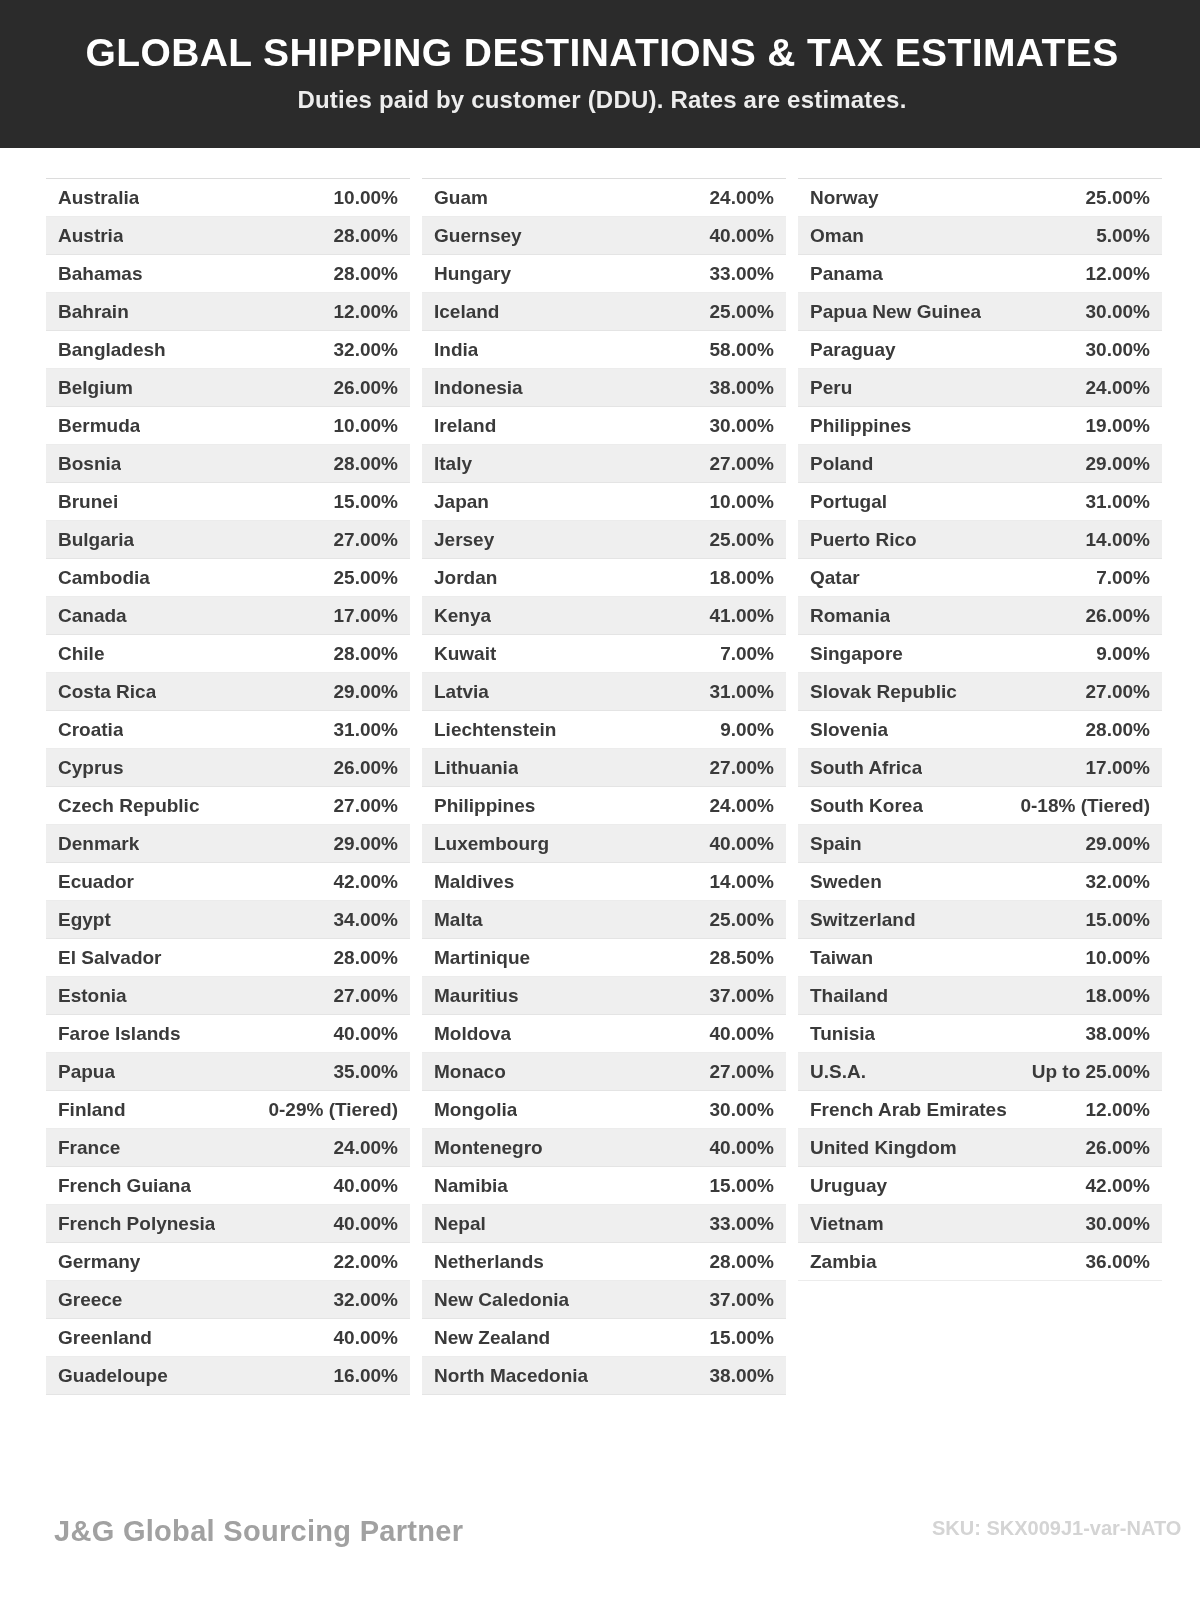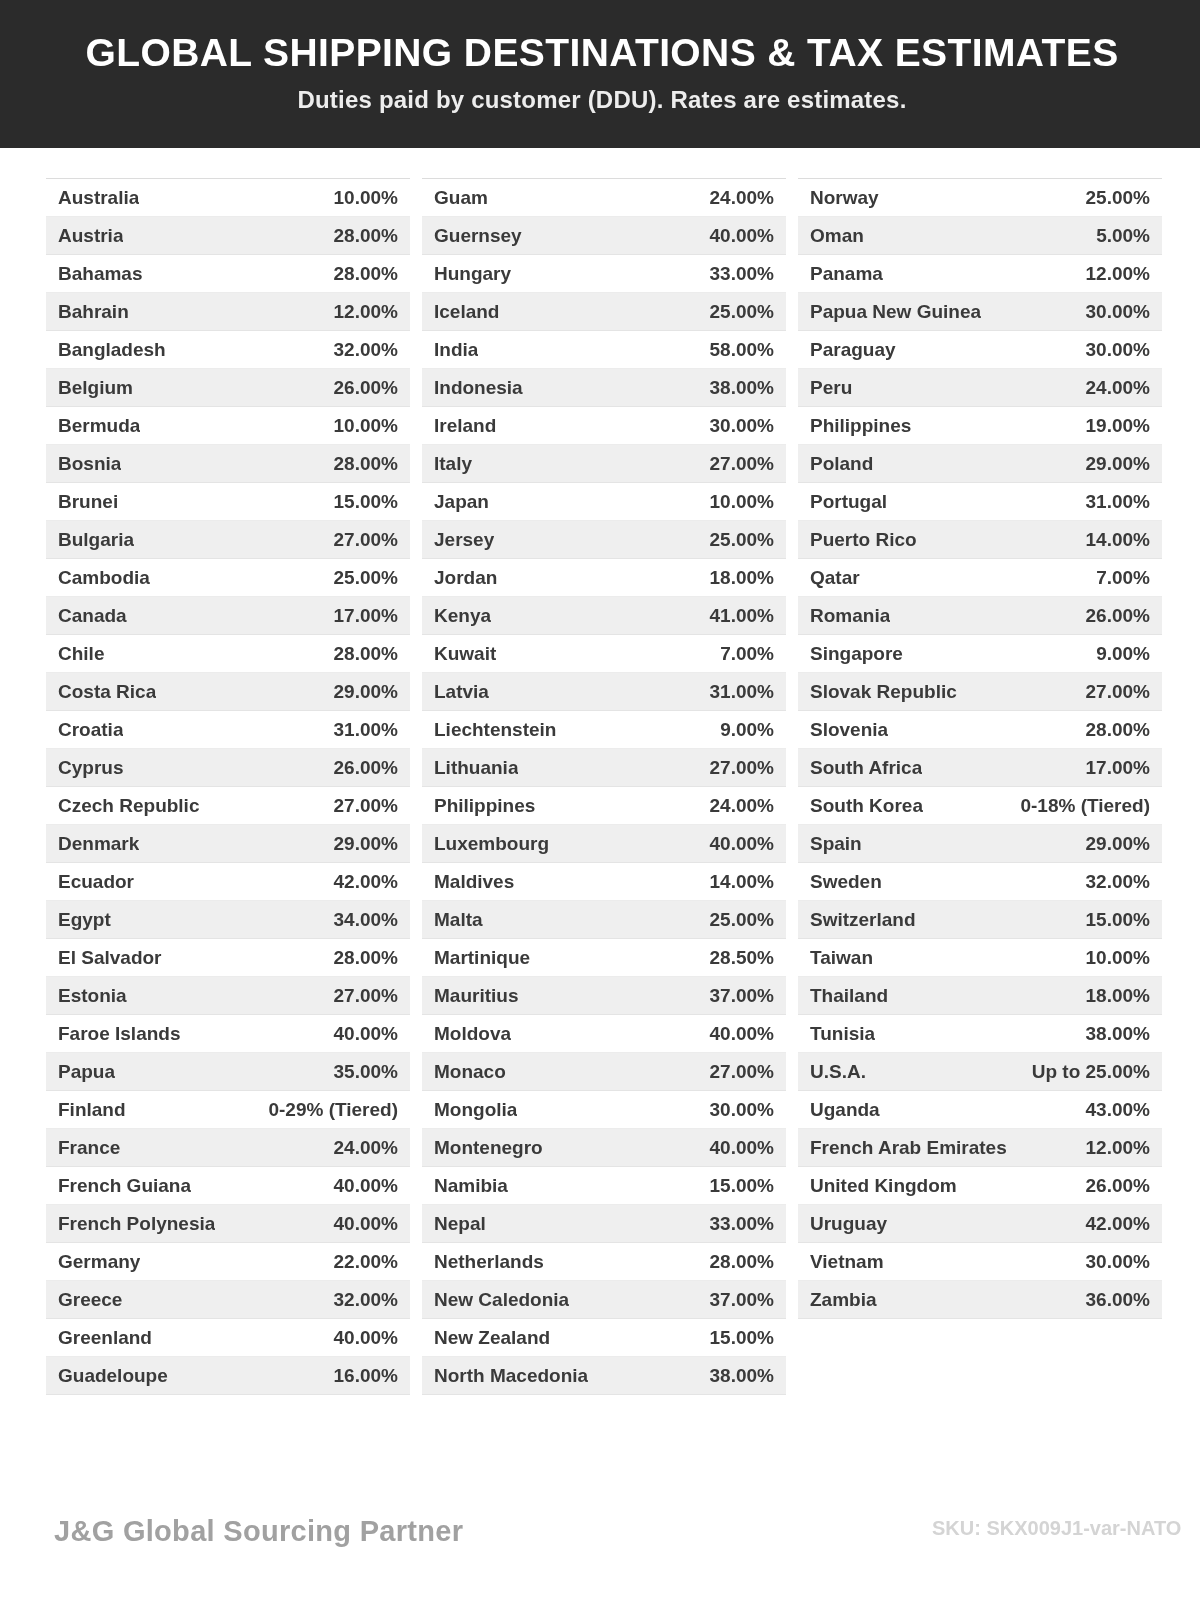--- a/index.html
+++ b/index.html
@@ -451,24 +451,20 @@
         </div>
         <div class="row">
           <span class="country">Tunisia</span>
           <span class="rate">38.00%</span>
         </div>
         <div class="row">
           <span class="country">U.S.A.</span>
           <span class="rate">Up to 25.00%</span>
         </div>
         <div class="row">
-          <span class="country">Uganda</span>
-          <span class="rate">43.00%</span>
-        </div>
-        <div class="row">
           <span class="country">French Arab Emirates</span>
           <span class="rate">12.00%</span>
         </div>
         <div class="row">
           <span class="country">United Kingdom</span>
           <span class="rate">26.00%</span>
         </div>
         <div class="row">
           <span class="country">Uruguay</span>
           <span class="rate">42.00%</span>

